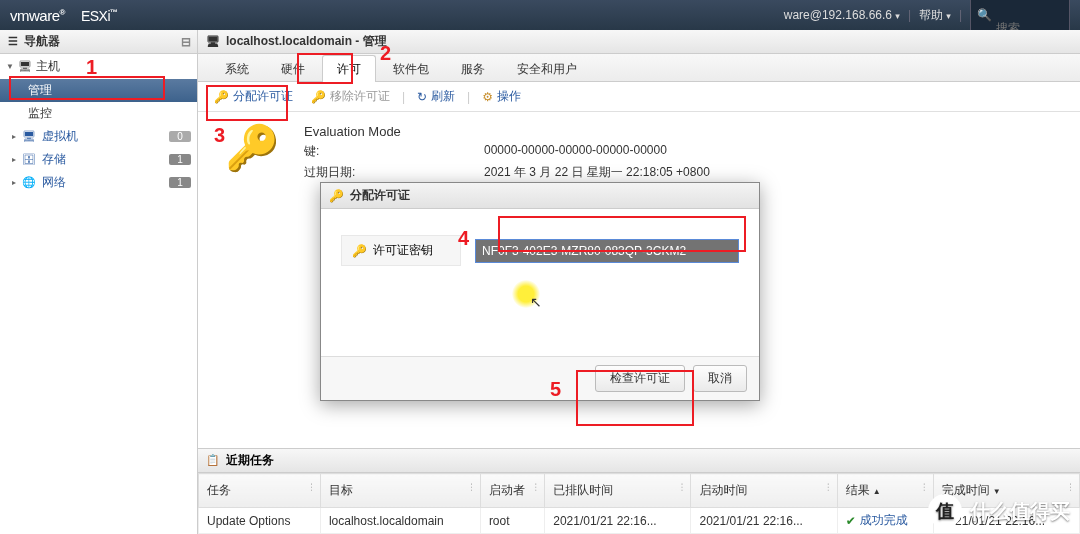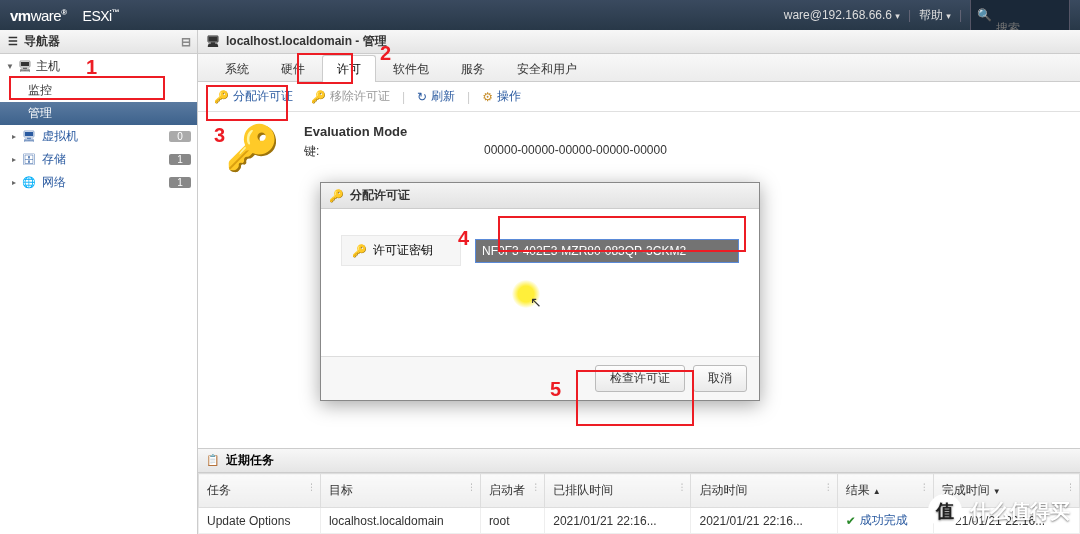--- a/index.html
+++ b/index.html
@@ -1,21 +1,21 @@
 <!DOCTYPE html>
 <html><head>
   <meta charset="utf-8">
   <style>
     * { margin: 0; padding: 0; box-sizing: border-box; font-family: Arial, "Microsoft YaHei", sans-serif; }
     body { width: 1080px; height: 534px; background: #fff; position: relative; overflow: hidden; font-size: 12px; }
     
     
     .topbar { height: 30px; background: linear-gradient(to bottom, #3a4a5f, #283848); display: flex; align-items: center; color: #ccc; padding: 0 10px; }
     .logo { color: #fff; font-size: 15px; font-weight: bold; letter-spacing: -0.5px; }
-    .logo .vm { font-weight: 700; }
+    .logo .vm { font-weight: 400; }
     .logo .ware { font-weight: 300; }
     .logo .esxi { font-weight: 300; margin-left: 16px; font-size:14px; }
     .topbar-right { margin-left: auto; display: flex; align-items: center; gap: 8px; color: #ddd; font-size: 12px; }
     .topbar-right .sep { color: #667; }
     .search-box { background: #1a2838; border: 1px solid #556; border-radius: 3px; padding: 2px 6px; display: flex; align-items: center; gap: 4px; color: #999; width: 100px; }
     .search-box input { background: transparent; border: none; outline: none; color: #ccc; width: 60px; font-size: 12px; margin-top: 26px; }
     .dd-arrow { font-size: 9px; }
 
     
     .maingrid { display: flex; height: 504px; }
@@ -42,21 +42,21 @@
     .tab.active { background:#fff; border-color:#ccc; border-radius:3px 3px 0 0; color:#000; }
     
     .actionbar { height: 30px; background:#fff; border-bottom:1px solid #e0e0e0; display:flex; align-items:center; padding:0 10px; gap:6px;}
     .actionbtn { display:flex; align-items:center; gap:4px; padding:3px 6px; color:#2a5aa0; }
     .actionbtn.disabled { color:#999; }
     .action-sep { color:#ccc; }
     
     .license-area { background:#fff; flex:1; padding: 10px 20px; display:flex; gap:16px; }
     .key-icon { font-size: 44px; color:#e6b020; width:70px; text-align:center; }
     .lic-details { display:flex; flex-direction:column; gap:4px; padding-top:2px;}
-    .lic-title { font-weight:bold; color:#333; font-size:13px;}
+    .lic-title { font-weight:normal; color:#333; font-size:13px;}
     .lic-row { display:flex; gap:20px; color:#333; }
     .lic-label { width:160px; }
 
     
     .tasks-panel { background:#fff; border-top:1px solid #ccc; }
     .tasks-header { height:24px; background:linear-gradient(to bottom,#f7f7f7,#e5e5e5); border-bottom:1px solid #ccc; display:flex; align-items:center; padding:0 8px; font-weight:bold; gap:6px;}
     .tasks-table { width:100%; border-collapse:collapse; font-size:12px;}
     .tasks-table th { background:linear-gradient(to bottom,#fafafa,#eee); border:1px solid #ddd; padding:8px 8px; text-align:left; font-weight:normal; color:#333; position:relative;}
     .tasks-table th .sortglyph { font-size:8px; margin-left:3px;}
     .tasks-table th .resizegrip { position:absolute; right:4px; color:#aaa; font-size:9px;}
@@ -112,25 +112,25 @@
       <span class="icon-box">☰</span>
       <span>导航器</span>
       <span class="nav-icon-pin">⊟</span>
     </div>
     <div class="nav-body">
       <div class="nav-host">
         <span class="tri">▼</span>
         <span class="icon-box">🖥</span>
         <span>主机</span>
       </div>
+      <div class="nav-item sel">
+        <span>管理</span>
+      </div>
       <div class="nav-item">
         <span>监控</span>
-      </div>
-      <div class="nav-item sel">
-        <span>管理</span>
       </div>
       <div class="nav-item link" style="padding-left:12px;">
         <span class="tri">▸</span>
         <span class="icon-box">🖥</span>
         <span>虚拟机</span>
         <span class="nav-badge zero">0</span>
       </div>
       <div class="nav-item link" style="padding-left:12px;">
         <span class="tri">▸</span>
         <span class="icon-box">🗄</span>
@@ -179,20 +179,24 @@
         <span>操作</span>
       </span>
     </div>
     <div class="license-area">
       <div class="key-icon">🔑</div>
       <div class="lic-details">
         <div class="lic-title">Evaluation Mode</div>
         <div class="lic-row">
           <span class="lic-label">键:</span>
           <span>00000-00000-00000-00000-00000</span>
+        </div>
+        <div class="lic-row">
+          <span class="lic-label">过期日期:</span>
+          <span>2021 年 3 月 22 日 星期一 22:18:05 +0800</span>
         </div>
       </div>
     </div>
 
     <div class="tasks-panel">
       <div class="tasks-header">
         <span class="icon-box">📋</span>
         <span>近期任务</span>
       </div>
       <table class="tasks-table">

